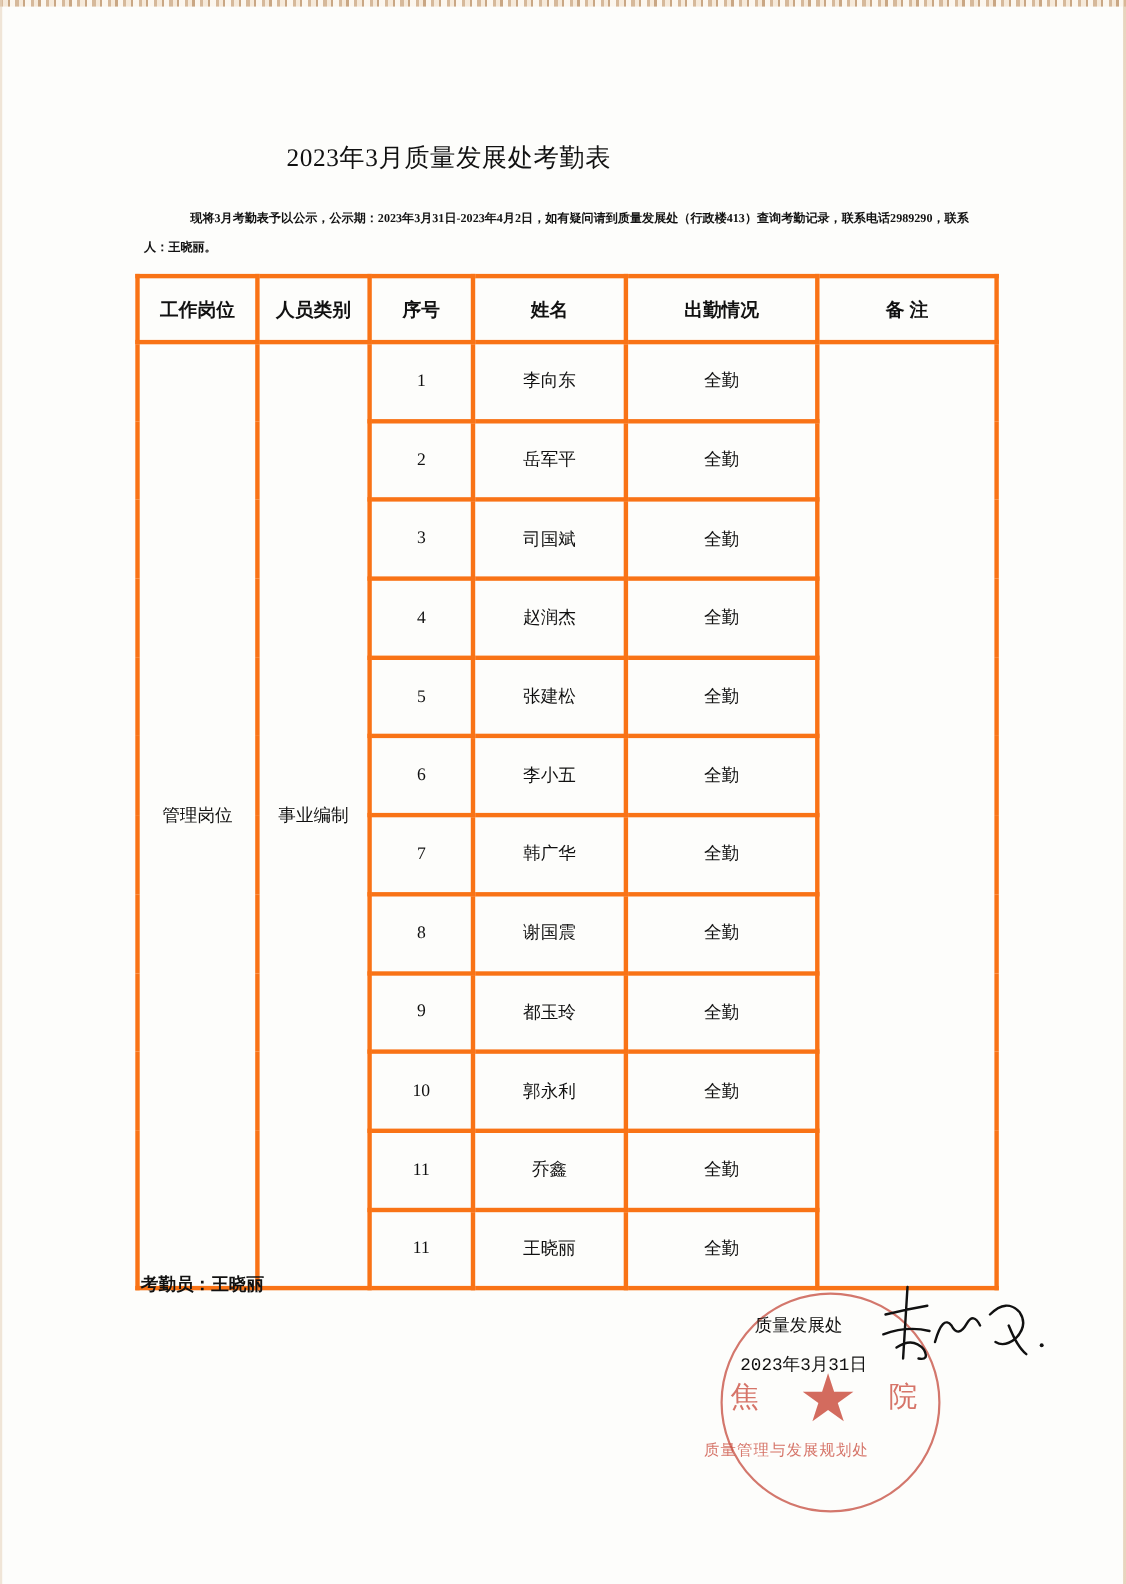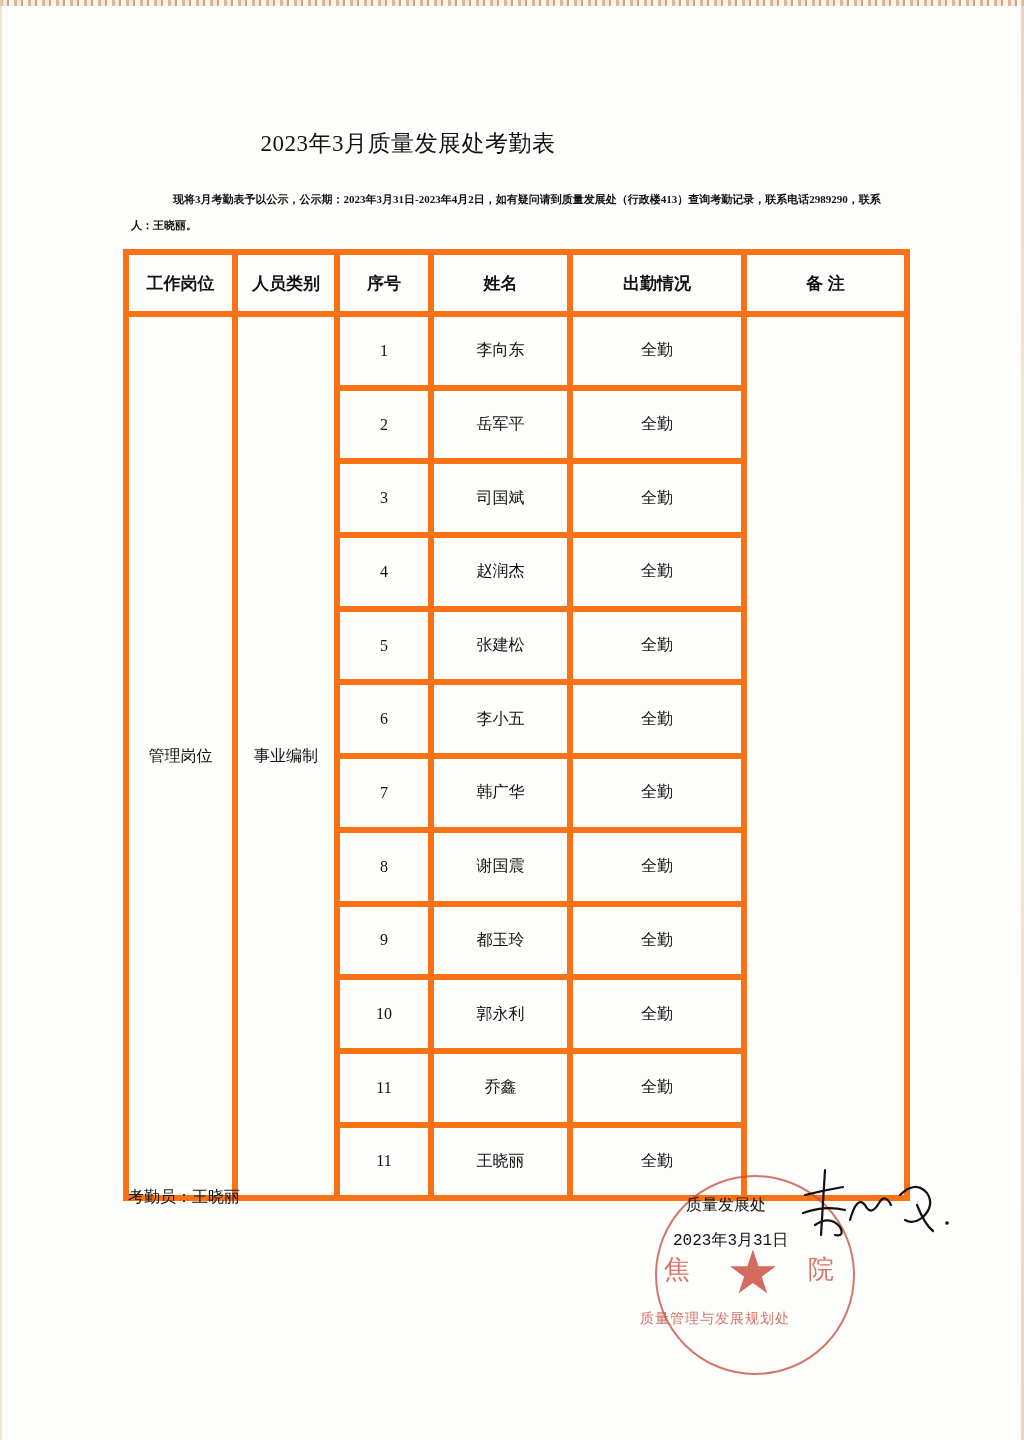--- a/index.html
+++ b/index.html
@@ -32,34 +32,33 @@
     position: absolute; left: 131px; top: 186px; width: 765px;
     font-size: 11px; line-height: 26px; font-weight: bold;
     text-indent: 42px;
     font-family: "Liberation Serif", "DejaVu Serif", serif;
   }
   table.att {
     position: absolute; left: 123px; top: 249px;
     border-collapse: collapse; table-layout: fixed;
   }
   table.att td, table.att th {
-    border: 6px solid #f97316; text-align: center; vertical-align: middle;
+    border: 4px solid #f97316; text-align: center; vertical-align: middle;
     padding: 0;
   }
   table.att th {
     height: 56px; font-size: 17px; font-weight: bold;
     font-family: "Liberation Sans", "DejaVu Sans", sans-serif;
   }
   table.att td { height: 67.7px; font-size: 16px; }
   td.merged { font-size: 17px; font-family: Liberation Sans, sans-serif; }
   td.seq { font-family: "Liberation Serif", "DejaVu Serif", serif; font-size: 16px; }
   .clerk {
-    position: absolute; left: 128px; top: 1158px; font-size: 16px; font-weight: normal;
+    position: absolute; left: 128px; top: 1158px; font-size: 16px; font-weight: bold;
     font-family: "Liberation Sans", "DejaVu Sans", sans-serif;
-    margin-top: 29px;
   }
   .seal {
     position: absolute; left: 655px; top: 1175px; width: 200px; height: 200px;
     border-radius: 50%; border: 2px solid rgba(196,74,60,0.75);
     box-sizing: border-box;
   }
   .seal-star {
     position: absolute; left: 726px; top: 1242px; font-size: 60px; line-height: 60px;
     color: rgba(200,70,55,0.8);
   }

